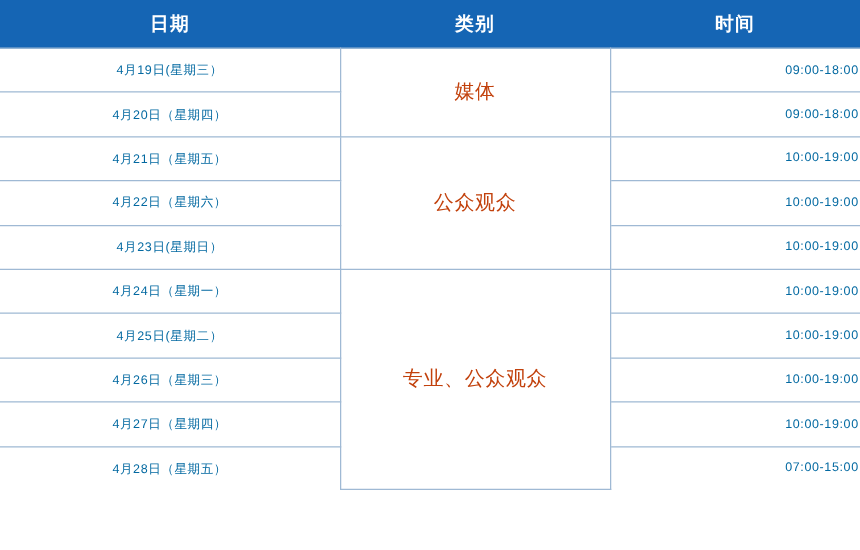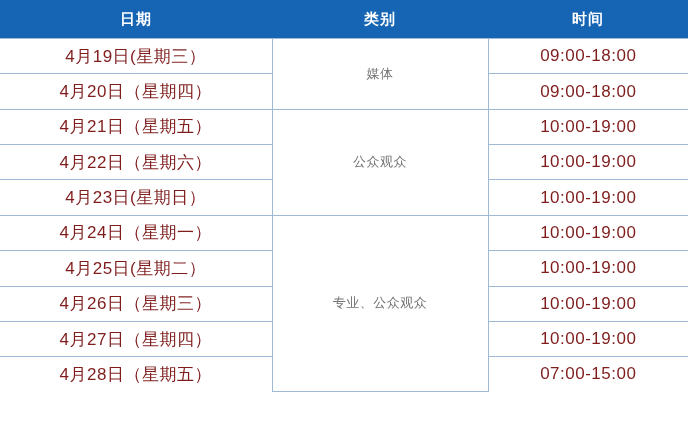--- a/index.html
+++ b/index.html
@@ -30,39 +30,40 @@
     font-size: 15px;
     font-weight: bold;
     height: 36px;
     letter-spacing: 1px;
     border: none;
     text-align: center;
     vertical-align: middle;
   }
   tbody td {
     border: 1px solid #9fb9d4;
-    font-size: 17px;
-    color: #7f1d1d;
+    font-size: 10px;
+    color: #0369a1;
     text-align: center;
     vertical-align: middle;
     background: #ffffff;
     letter-spacing: 0.5px;
   }
   tbody tr td:first-child {
     border-left: none;
   }
   tbody tr td:last-child {
     border-right: none;
+    text-align: right;
   }
   tbody tr:last-child td {
     border-bottom: none;
   }
   td.category-cell {
-    font-size: 13px;
-    color: #737373;
+    font-size: 16px;
+    color: #c2410c;
   }
 </style>
 </head>
 <body>
 
 <table class="schedule-table">
   <colgroup>
     <col class="col-date">
     <col class="col-category">
     <col class="col-time">

